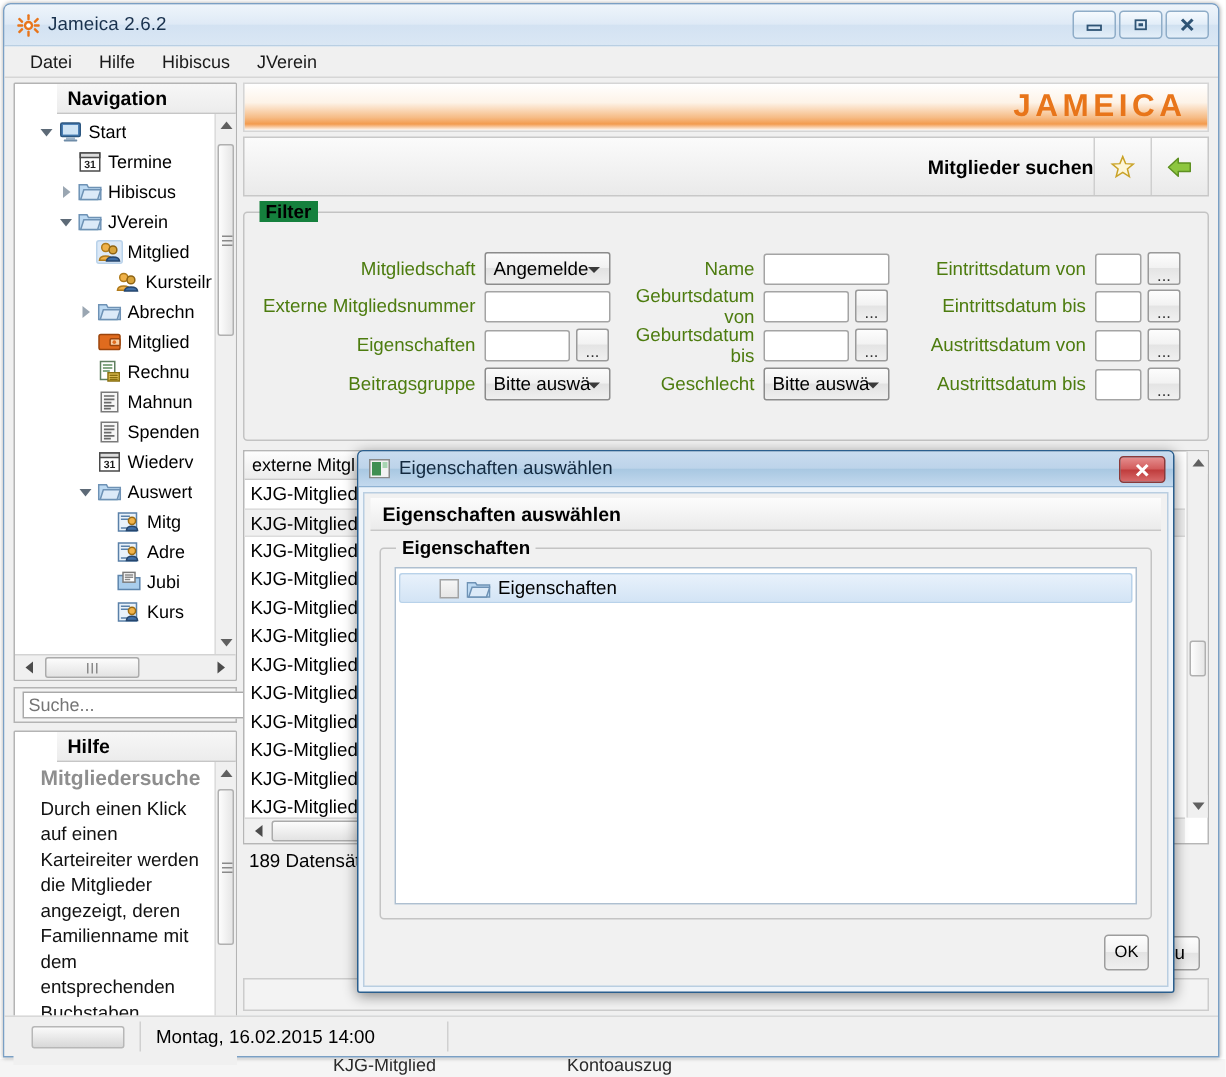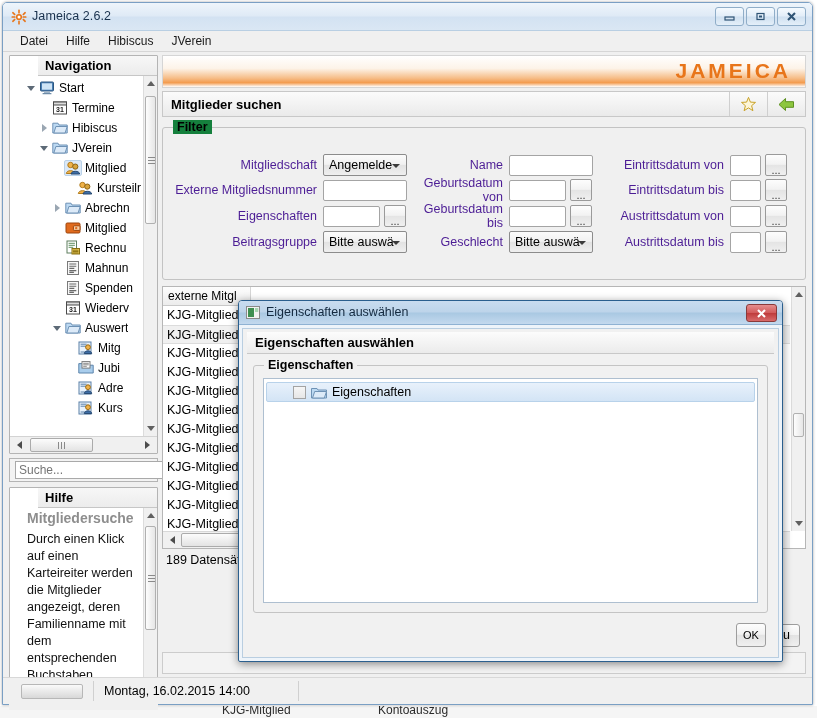--- a/index.html
+++ b/index.html
@@ -203,24 +203,24 @@
     border:1px solid #d5d5d5;
     overflow:hidden;
   }
   #brand-logo {
     position:absolute; right:14px; top:3px;
     font-family:"Liberation Sans",sans-serif;
     font-size:21px; font-weight:bold; letter-spacing:3px;
     color:#e8751a;
   }
   #view-header {
-    position:relative; height:26px; margin-top:3px;
+    position:relative; height:40px; margin-top:3px;
     background:linear-gradient(to bottom,#fbfbfb,#eaeaea);
     border:1px solid #c8c8c8;
-    display:flex; align-items:center;
+    display:flex; align-items:center;text-align:right;
   }
   #view-title {
     font-weight:bold; font-size:13px; padding-left:8px; flex:1;
   }
   .hdr-btn {
     width:38px; height:100%; border-left:1px solid #cfcfcf;
     display:flex; align-items:center; justify-content:center;
   }
   #view-underline { height:4px; background:#f0f0f0; }
 
@@ -234,21 +234,21 @@
     background:#f0f0f0;
   }
   #filter-legend {
     position:absolute; left:10px; top:-8px;
     background:#15803d; padding:0 4px;
     font-weight:bold; font-size:12.5px;
   }
   .frow {
     position:absolute; height:22px; display:flex; align-items:center;
   }
-  .flabel { text-align:right; font-size:12.5px; padding-right:6px; color:#4c1d95; }
+  .flabel { text-align:right; font-size:12.5px; padding-right:6px; color:#4d7c0f; }
   .ftext {
     height:21px; border:1px solid #a4a4a4; background:#fff;
     border-radius:2px; font-size:12px; padding:0 3px;
     font-family:"Liberation Sans",sans-serif;
   }
   .fcombo {
     height:22px; border:1px solid #8c8c8c; border-radius:2px;
     background:linear-gradient(to bottom,#fbfbfb 0%, #f1f1f1 47%, #e2e2e2 50%, #efefef 100%);
     display:flex; align-items:center; padding-left:5px;
     font-size:12.5px; position:relative;
@@ -634,42 +634,42 @@
                     <circle cx="10" cy="7.2" r="2.4" fill="#f0b24a" stroke="#9c6b12"></circle>
                     <path d="M6.3 13.6 C6.6 9.9 13.4 9.9 13.7 13.6 Z" fill="#3f6fa8" stroke="#25466e"></path>
                   </svg>
                 </span>
                 <span class="tr-label">Mitg</span>
               </div>
               <div class="tree-row" style="padding-left: 41px;">
                 <span class="tw"></span>
                 <span class="ticon">
                   <svg width="16" height="16" viewBox="0 0 16 16">
-                    <path d="M0.8 3.6 L0.8 13 L15.2 13 L15.2 5.2 L7 5.2 L6 3.6 Z" fill="#a9cdec" stroke="#5d85ac"></path>
-                    <rect x="4" y="1.6" width="8" height="6.5" fill="#fff" stroke="#7a7a7a"></rect>
-                    <g stroke="#8a8a8a">
-                      <path d="M5.2 3.3h5.6M5.2 4.8h5.6M5.2 6.3h3.6"></path>
-                    </g>
-                  </svg>
-                </span>
-                <span class="tr-label">Jubi</span>
-              </div>
-              <div class="tree-row" style="padding-left: 41px;">
-                <span class="tw"></span>
-                <span class="ticon">
-                  <svg width="16" height="16" viewBox="0 0 16 16">
                     <rect x="1" y="2" width="12" height="12" fill="#e9f2fb" stroke="#5a80a8"></rect>
                     <g stroke="#5a80a8">
                       <path d="M2.6 4.2h6M2.6 6.2h6M2.6 12h9"></path>
                     </g>
                     <circle cx="10" cy="7.2" r="2.4" fill="#f0b24a" stroke="#9c6b12"></circle>
                     <path d="M6.3 13.6 C6.6 9.9 13.4 9.9 13.7 13.6 Z" fill="#3f6fa8" stroke="#25466e"></path>
                   </svg>
                 </span>
                 <span class="tr-label">Adre</span>
+              </div>
+              <div class="tree-row" style="padding-left: 41px;">
+                <span class="tw"></span>
+                <span class="ticon">
+                  <svg width="16" height="16" viewBox="0 0 16 16">
+                    <path d="M0.8 3.6 L0.8 13 L15.2 13 L15.2 5.2 L7 5.2 L6 3.6 Z" fill="#a9cdec" stroke="#5d85ac"></path>
+                    <rect x="4" y="1.6" width="8" height="6.5" fill="#fff" stroke="#7a7a7a"></rect>
+                    <g stroke="#8a8a8a">
+                      <path d="M5.2 3.3h5.6M5.2 4.8h5.6M5.2 6.3h3.6"></path>
+                    </g>
+                  </svg>
+                </span>
+                <span class="tr-label">Jubi</span>
               </div>
               <div class="tree-row" style="padding-left: 41px;">
                 <span class="tw"></span>
                 <span class="ticon">
                   <svg width="16" height="16" viewBox="0 0 16 16">
                     <rect x="1" y="2" width="12" height="12" fill="#e9f2fb" stroke="#5a80a8"></rect>
                     <g stroke="#5a80a8">
                       <path d="M2.6 4.2h6M2.6 6.2h6M2.6 12h9"></path>
                     </g>
                     <circle cx="10" cy="7.2" r="2.4" fill="#f0b24a" stroke="#9c6b12"></circle>

